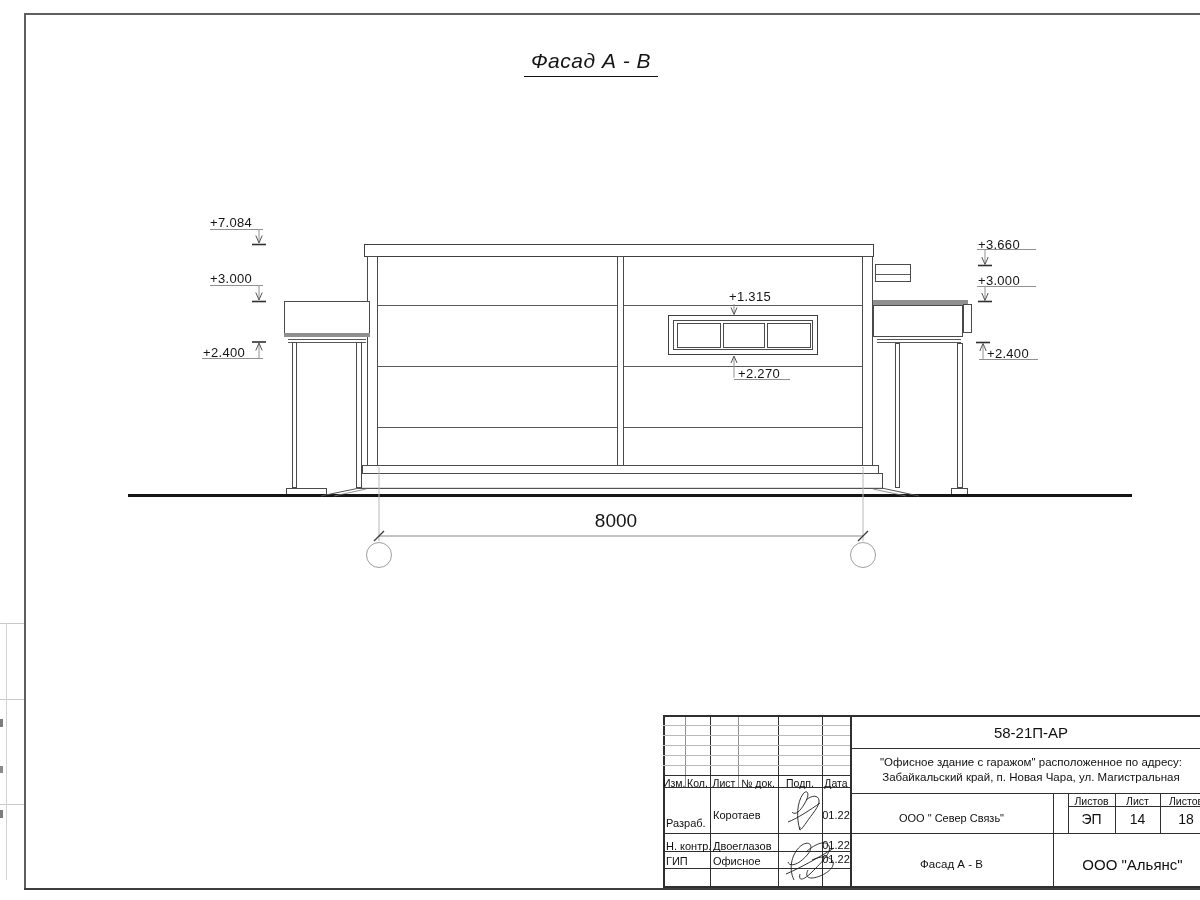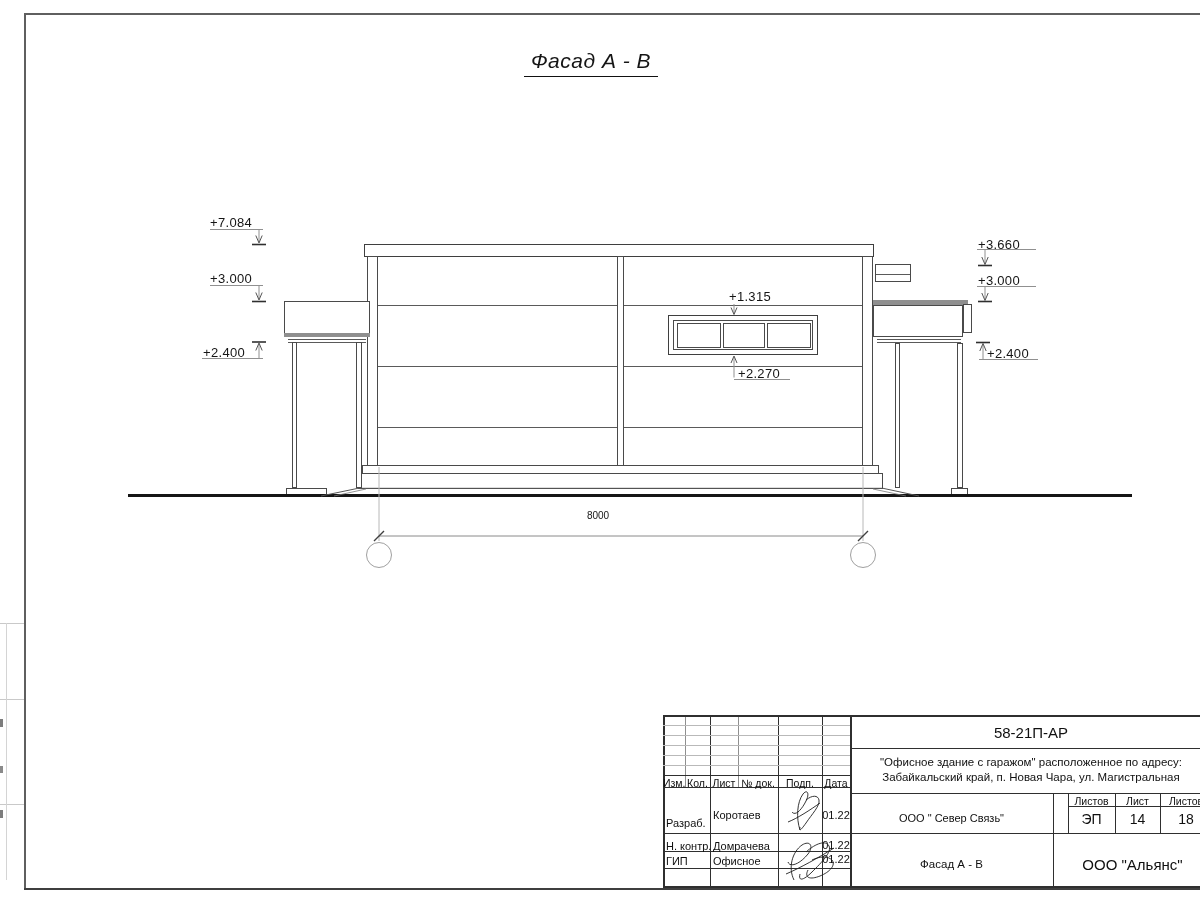--- a/index.html
+++ b/index.html
@@ -86,21 +86,21 @@
 
   <div class="txt elev rt" style="left:200px;top:215px;width:52px;">+7.084</div>
   <div class="txt elev rt" style="left:200px;top:271px;width:52px;">+3.000</div>
   <div class="txt elev rt" style="left:193px;top:345px;width:52px;">+2.400</div>
   <div class="txt elev" style="left:978px;top:237px;">+3.660</div>
   <div class="txt elev" style="left:978px;top:273px;">+3.000</div>
   <div class="txt elev" style="left:987px;top:346px;">+2.400</div>
   <div class="txt elev ctr" style="left:724px;top:289px;width:52px;">+1.315</div>
   <div class="txt elev ctr" style="left:733px;top:366px;width:52px;">+2.270</div>
 
-  <div class="txt ctr" style="left:572px;top:510px;width:52px;font-size:10px;">8000</div>
+  <div class="txt ctr" style="left:590px;top:510px;width:52px;font-size:19px;">8000</div>
   <div class="txt ctr" style="left:366px;top:547px;width:26px;font-size:14.5px;">А</div>
   <div class="txt ctr" style="left:850px;top:547px;width:26px;font-size:14.5px;">В</div>
 
   <div class="tb-line" style="left:663px;top:715px;width:1.6px;height:171px;"></div>
   <div class="tb-thin" style="left:685px;top:715px;width:1px;height:72px;"></div>
   <div class="tb-line" style="left:710px;top:715px;width:1px;height:171px;"></div>
   <div class="tb-thin" style="left:738px;top:715px;width:1px;height:72px;"></div>
   <div class="tb-line" style="left:778px;top:715px;width:1px;height:171px;"></div>
   <div class="tb-line" style="left:822px;top:715px;width:1px;height:171px;"></div>
   <div class="tb-line" style="left:850px;top:715px;width:1.6px;height:171px;"></div>
@@ -130,21 +130,21 @@
   <div class="tbt" style="left:710px;top:777px;width:28px;font-size:10.5px;text-align:center;">Лист</div>
   <div class="tbt" style="left:738px;top:777px;width:40px;font-size:10.5px;text-align:center;">№ док.</div>
   <div class="tbt" style="left:778px;top:777px;width:44px;font-size:10.5px;text-align:center;">Подп.</div>
   <div class="tbt" style="left:822px;top:777px;width:28px;font-size:10.5px;text-align:center;">Дата</div>
 
   <div class="tbt" style="left:666px;top:809px;margin-top:8px;">Разраб.</div>
   <div class="tbt" style="left:713px;top:809px;">Коротаев</div>
   <div class="tbt" style="left:822px;top:809px;width:28px;text-align:center;">01.22</div>
 
   <div class="tbt" style="left:666px;top:840px;">Н. контр.</div>
-  <div class="tbt" style="left:713px;top:840px;">Домрачева</div>
+  <div class="tbt" style="left:713px;top:840px;">Двоеглазов</div>
   <div class="tbt" style="left:822px;top:839px;width:28px;text-align:center;">01.22</div>
 
   <div class="tbt" style="left:666px;top:855px;">ГИП</div>
   <div class="tbt" style="left:713px;top:855px;">Офисное</div>
   <div class="tbt" style="left:822px;top:853px;width:28px;text-align:center;">01.22</div>
 
   <div class="tbt ctr" style="left:850px;top:724px;width:362px;font-size:15px;text-align:center;">58-21П-АР</div>
   <div class="tbt ctr" style="left:850px;top:756px;width:362px;font-size:11.5px;text-align:center;">"Офисное здание с гаражом" расположенное по адресу:</div>
   <div class="tbt ctr" style="left:850px;top:771px;width:362px;font-size:11.5px;text-align:center;">Забайкальский край, п. Новая Чара, ул. Магистральная</div>
   <div class="tbt ctr" style="left:850px;top:812px;width:203px;text-align:center;">ООО " Север Связь"</div>

